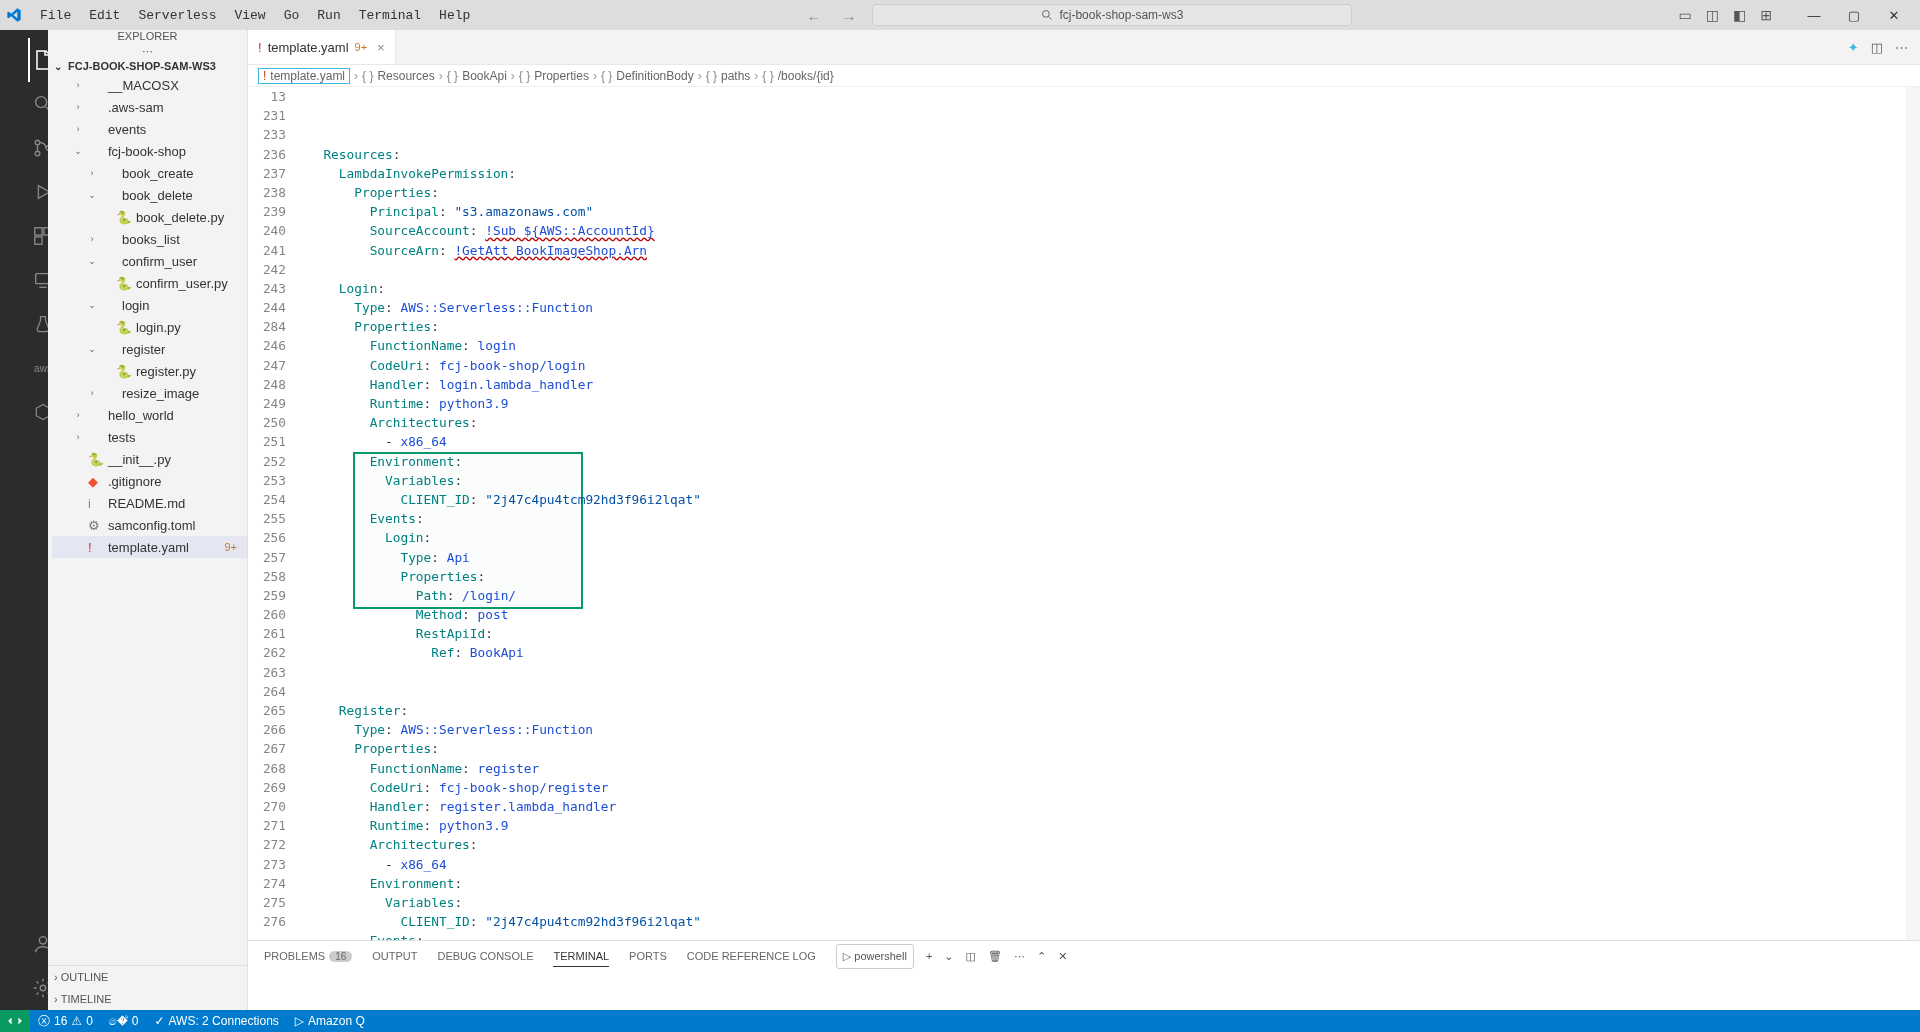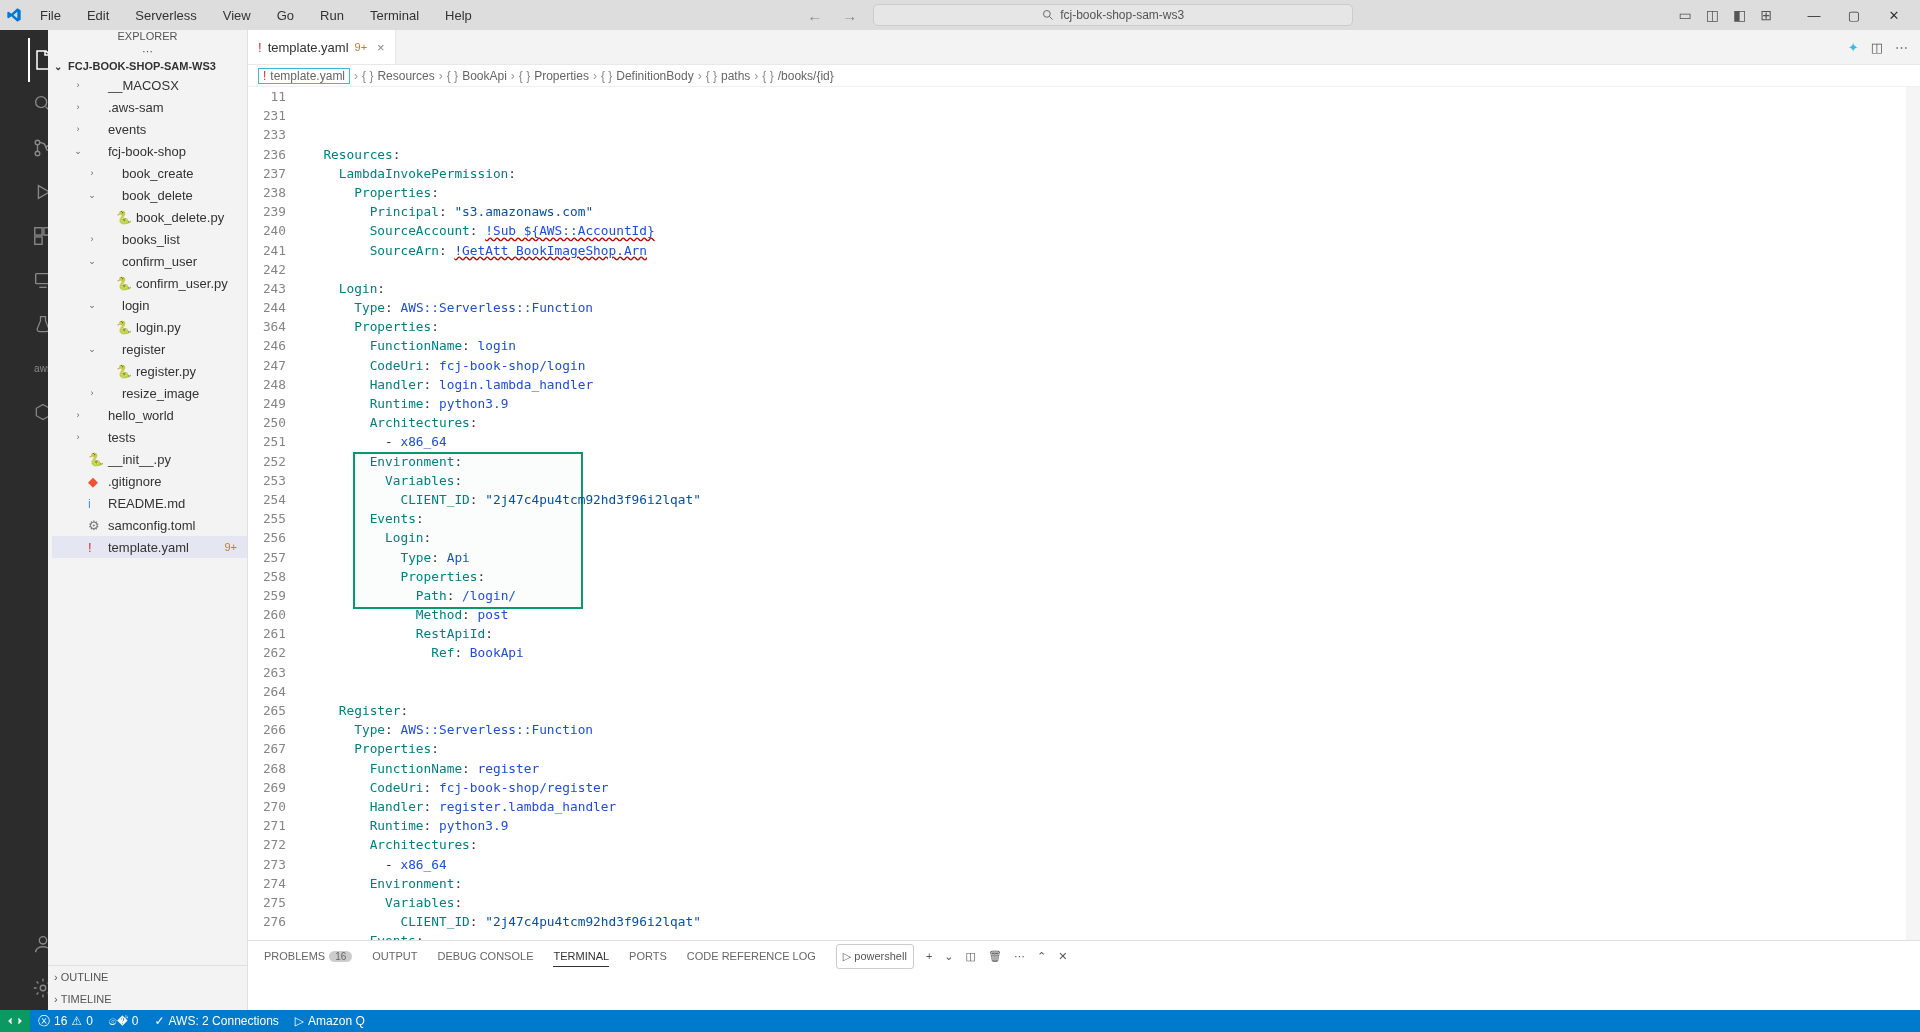--- a/index.html
+++ b/index.html
@@ -1,20 +1,20 @@
 <!DOCTYPE html>
 <html><head>
 <meta charset="utf-8">
 <style>
 * { margin: 0; padding: 0; box-sizing: border-box; }
 body { font-family: "Segoe UI", Arial, sans-serif; font-size: 13px; color: #333; background: #fff; overflow: hidden; height: 100vh; }
 
 .titlebar { height: 30px; background: #dddddd; display: flex; align-items: center; padding: 0 6px; }
 .titlebar .vscode-icon { width: 16px; height: 16px; margin-right: 10px; }
-.titlebar .menus { display: flex; gap: 10px; }
+.titlebar .menus { display: flex; gap: 2px; font-family: Liberation Mono, monospace; }
 .titlebar .menus span { padding: 4px 8px; cursor: default; color: #333; }
 .titlebar .center { flex: 1; display: flex; justify-content: center; align-items: center; gap: 12px; }
 .titlebar .nav-arrow { color: #888; padding: 0 4px; font-size: 15px; }
 .titlebar .search-box { width: 480px; height: 22px; background: #e6e6e6; border: 1px solid #ccc; border-radius: 5px; display: flex; align-items: center; justify-content: center; color: #555; font-size: 12px; gap: 6px; }
 .titlebar .right-controls { display: flex; align-items: center; gap: 10px; }
 .titlebar .right-controls .icn { color: #555; font-size: 14px; padding: 0 2px; }
 .titlebar .window-controls { display: flex; margin-left: 10px; }
 .titlebar .window-controls div { width: 40px; height: 30px; display: flex; align-items: center; justify-content: center; color: #333; }
 
 .body-wrap { display: flex; height: calc(100vh - 30px - 22px); }
@@ -365,33 +365,33 @@
         <span class="sep">›</span>
         <span class="bc-item"><span style="color:#888">{ }</span> DefinitionBody</span>
         <span class="sep">›</span>
         <span class="bc-item"><span style="color:#888">{ }</span> paths</span>
         <span class="sep">›</span>
         <span class="bc-item"><span style="color:#888">{ }</span> /books/{id}</span>
       </div>
 
     <div class="code-wrap">
       <div class="gutter" id="gutter">
-          <div>11</div>
+          <div>13</div>
           <div>231</div>
           <div>233</div>
           <div>236</div>
           <div>237</div>
           <div>238</div>
           <div>239</div>
           <div>240</div>
           <div>241</div>
           <div>242</div>
           <div>243</div>
           <div>244</div>
-          <div>364</div>
+          <div>284</div>
           <div>246</div>
           <div>247</div>
           <div>248</div>
           <div>249</div>
           <div>250</div>
           <div>251</div>
           <div>252</div>
           <div>253</div>
           <div>254</div>
           <div>255</div>

